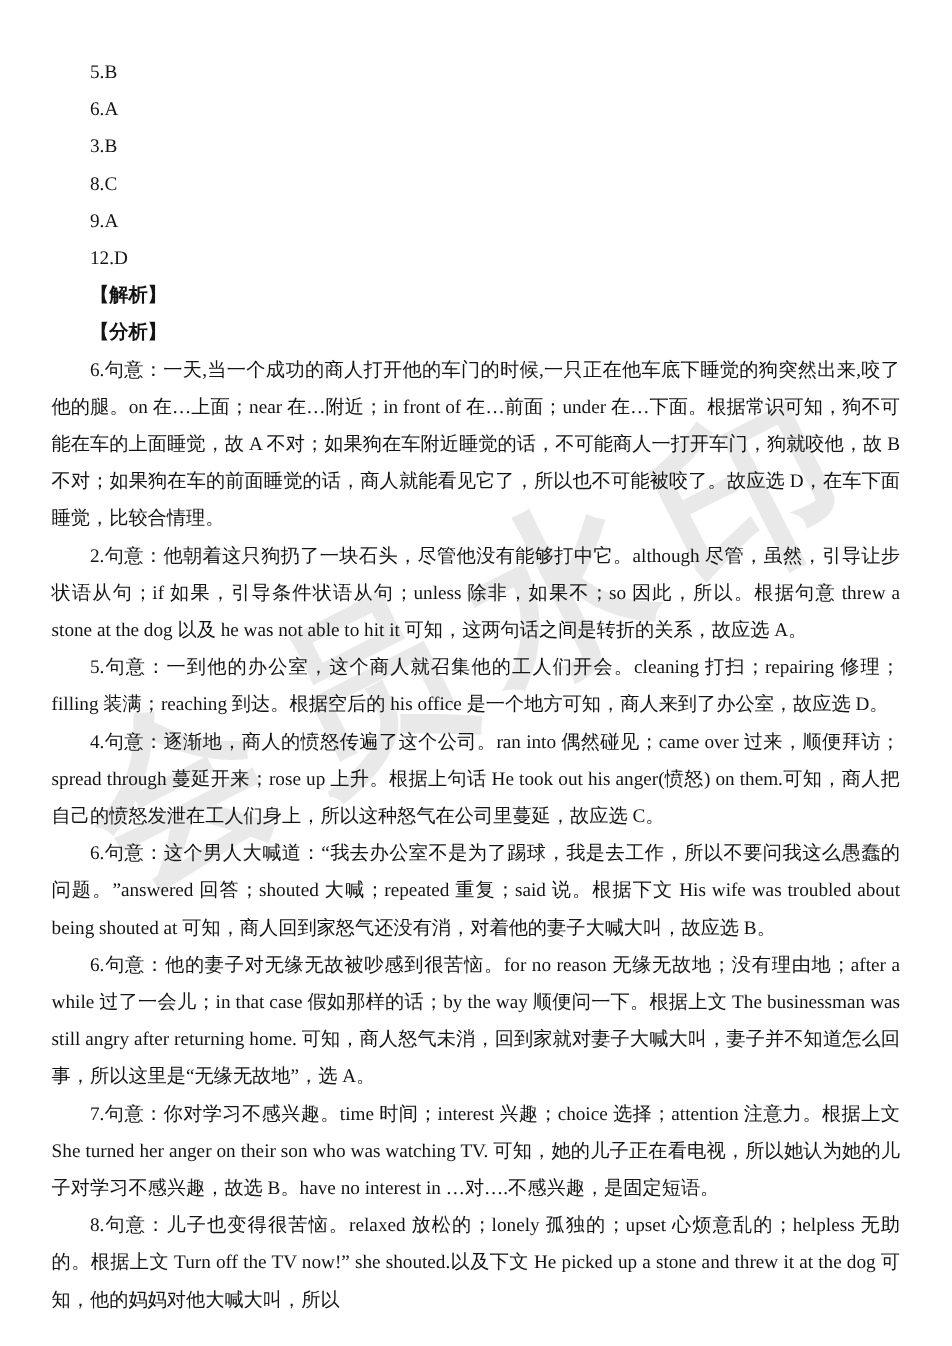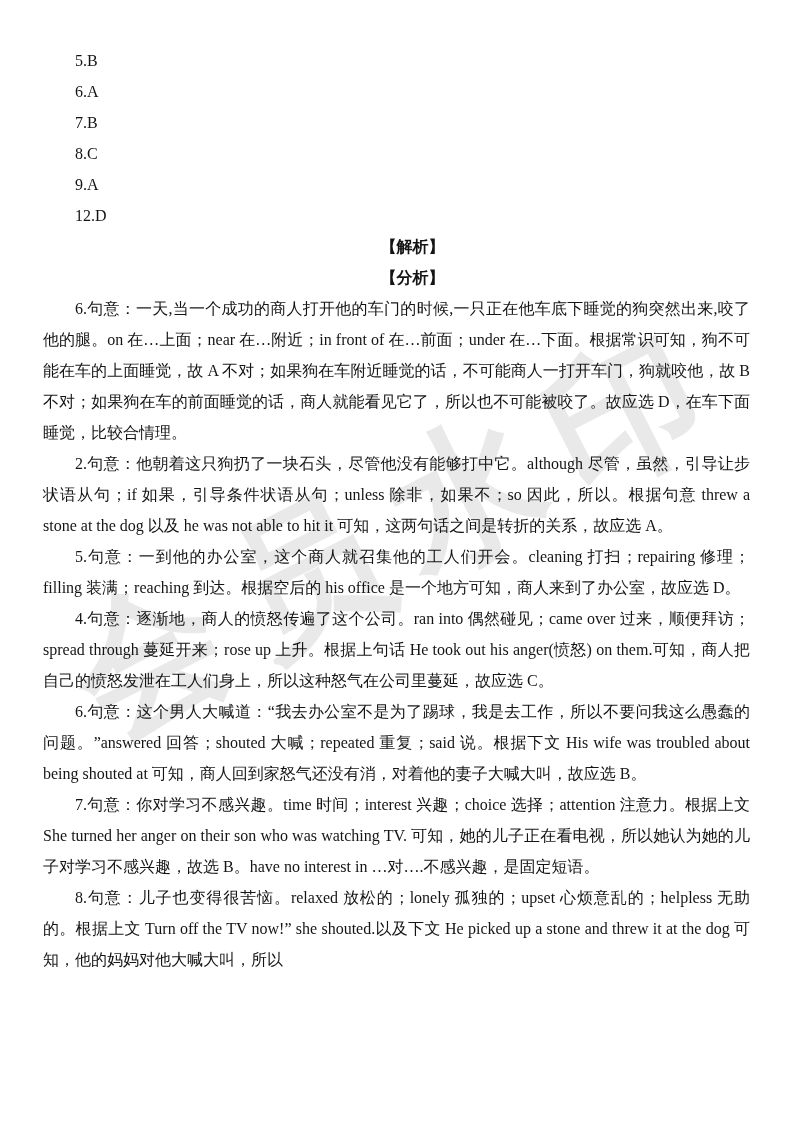--- a/index.html
+++ b/index.html
@@ -48,44 +48,45 @@
   .content p {
     margin: 0;
     padding: 0;
     text-indent: 2em;
   }
   .answer-line {
     text-align: left;
   }
   .section-heading {
     font-weight: bold;
-    text-align: center;
+    text-align: left;
   }
 </style>
 </head>
 <body>
 
 <div class="page">
 
   <div class="watermark">会员水印</div>
 
   <div class="content">
 
     <p class="answer-line">5.B</p>
     <p class="answer-line">6.A</p>
-    <p class="answer-line">7.B</p>
+    <p class="answer-line">3.B</p>
     <p class="answer-line">8.C</p>
     <p class="answer-line">9.A</p>
     <p class="answer-line">12.D</p>
 
     <p class="section-heading">【解析】</p>
     <p class="section-heading">【分析】</p>
 
     <p>6.句意：一天,当一个成功的商人打开他的车门的时候,一只正在他车底下睡觉的狗突然出来,咬了他的腿。on 在…上面；near 在…附近；in front of 在…前面；under 在…下面。根据常识可知，狗不可能在车的上面睡觉，故 A 不对；如果狗在车附近睡觉的话，不可能商人一打开车门，狗就咬他，故 B 不对；如果狗在车的前面睡觉的话，商人就能看见它了，所以也不可能被咬了。故应选 D，在车下面睡觉，比较合情理。</p>
     <p>2.句意：他朝着这只狗扔了一块石头，尽管他没有能够打中它。although 尽管，虽然，引导让步状语从句；if 如果，引导条件状语从句；unless 除非，如果不；so 因此，所以。根据句意 threw a stone at the dog 以及 he was not able to hit it 可知，这两句话之间是转折的关系，故应选 A。</p>
     <p>5.句意：一到他的办公室，这个商人就召集他的工人们开会。cleaning 打扫；repairing 修理；filling 装满；reaching 到达。根据空后的 his office 是一个地方可知，商人来到了办公室，故应选 D。</p>
     <p>4.句意：逐渐地，商人的愤怒传遍了这个公司。ran into 偶然碰见；came over 过来，顺便拜访；spread through 蔓延开来；rose up 上升。根据上句话 He took out his anger(愤怒) on them.可知，商人把自己的愤怒发泄在工人们身上，所以这种怒气在公司里蔓延，故应选 C。</p>
     <p>6.句意：这个男人大喊道：“我去办公室不是为了踢球，我是去工作，所以不要问我这么愚蠢的问题。”answered 回答；shouted 大喊；repeated 重复；said 说。根据下文 His wife was troubled about being shouted at 可知，商人回到家怒气还没有消，对着他的妻子大喊大叫，故应选 B。</p>
+    <p>6.句意：他的妻子对无缘无故被吵感到很苦恼。for no reason 无缘无故地；没有理由地；after a while 过了一会儿；in that case 假如那样的话；by the way 顺便问一下。根据上文 The businessman was still angry after returning home. 可知，商人怒气未消，回到家就对妻子大喊大叫，妻子并不知道怎么回事，所以这里是“无缘无故地”，选 A。</p>
     <p>7.句意：你对学习不感兴趣。time 时间；interest 兴趣；choice 选择；attention 注意力。根据上文 She turned her anger on their son who was watching TV. 可知，她的儿子正在看电视，所以她认为她的儿子对学习不感兴趣，故选 B。have no interest in …对….不感兴趣，是固定短语。</p>
     <p>8.句意：儿子也变得很苦恼。relaxed 放松的；lonely 孤独的；upset 心烦意乱的；helpless 无助的。根据上文 Turn off the TV now!” she shouted.以及下文 He picked up a stone and threw it at the dog 可知，他的妈妈对他大喊大叫，所以</p>
 
   </div>
 </div>
 
 </body></html>

